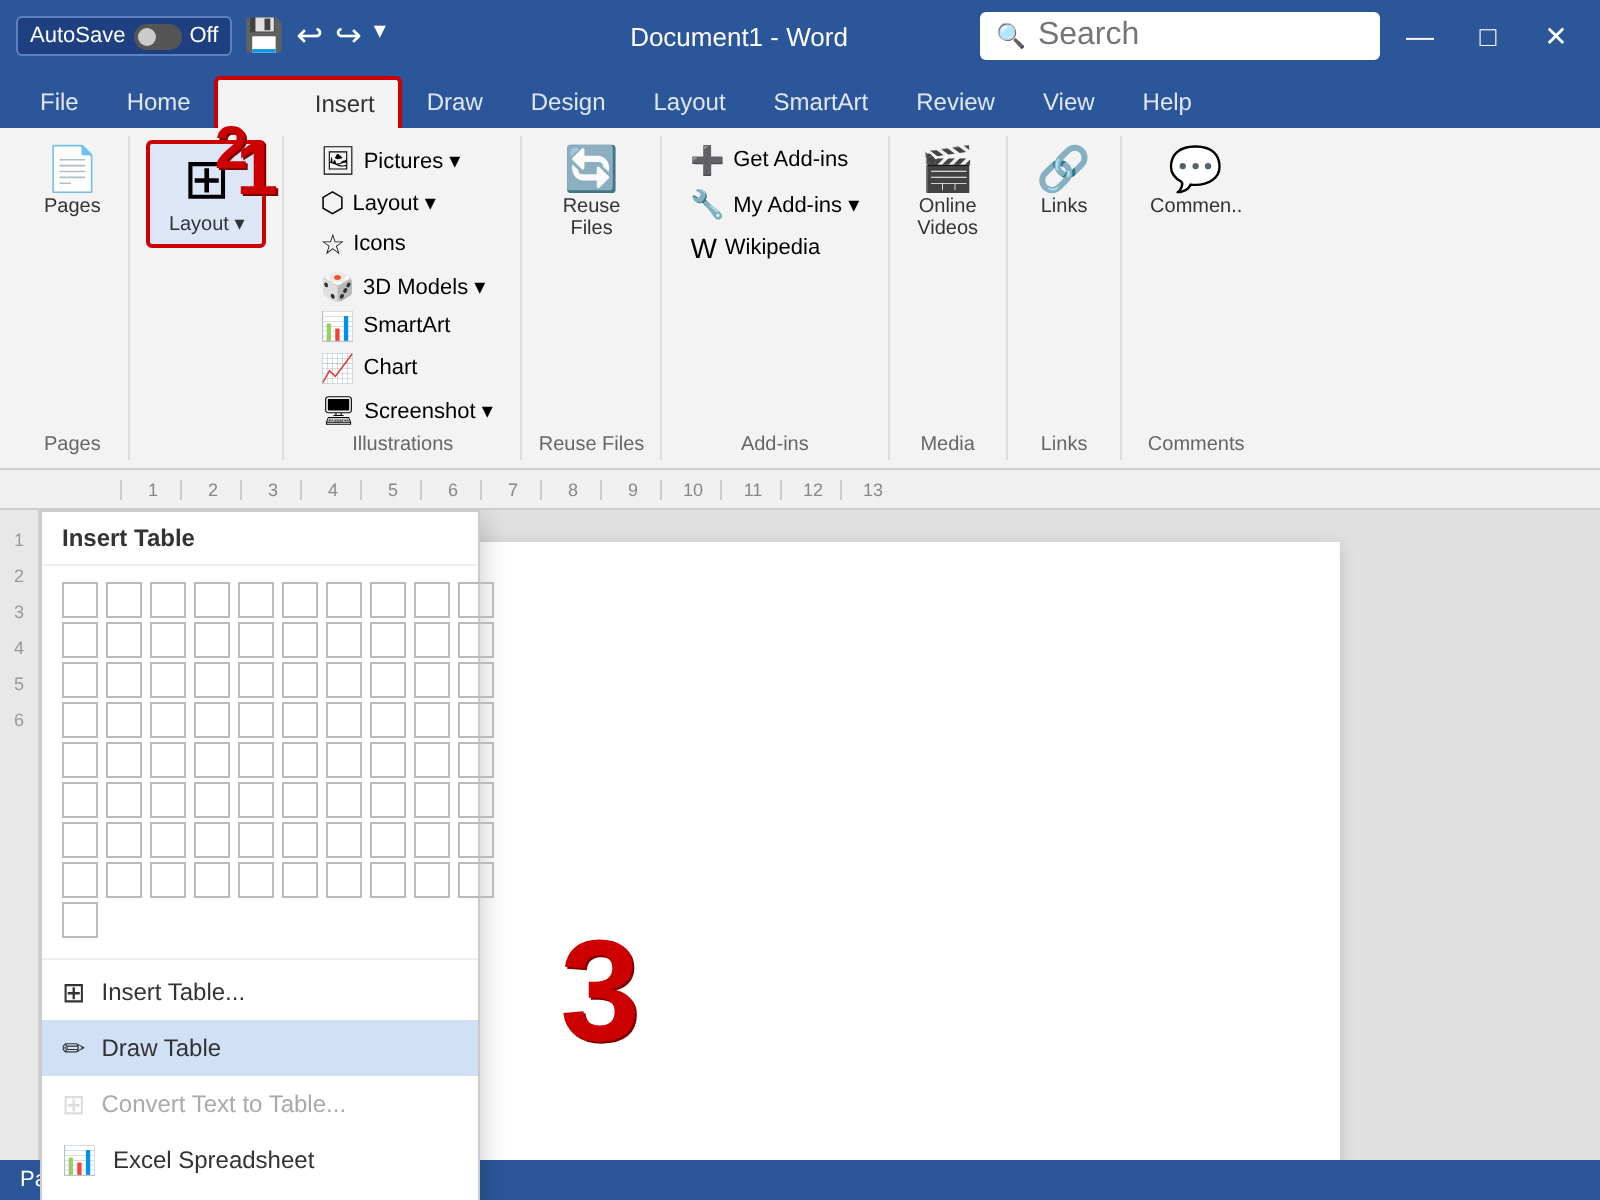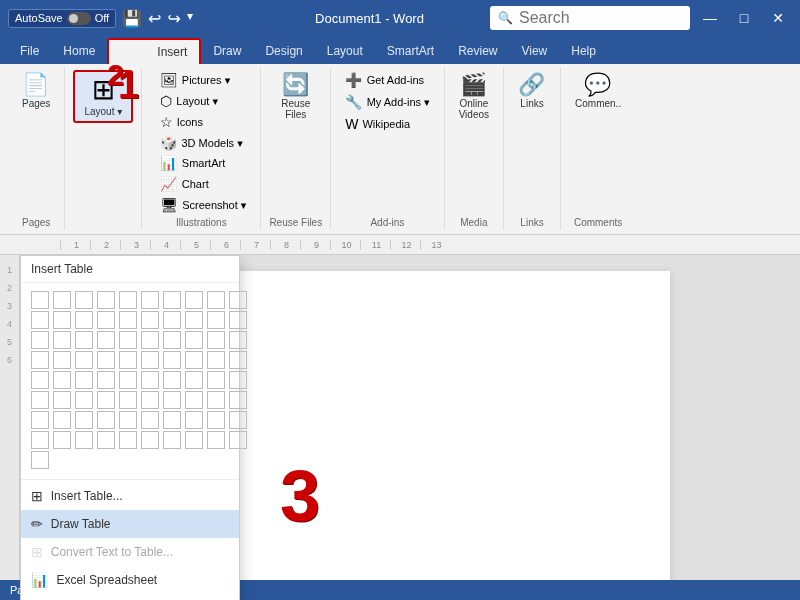--- a/index.html
+++ b/index.html
@@ -248,21 +248,21 @@
       left: 58px;
       background: white;
       border: 1px solid #ccc;
       box-shadow: 2px 4px 12px rgba(0,0,0,0.18);
       width: 220px;
       z-index: 100;
     }
     .insert-table-header {
       padding: 6px 10px;
       font-size: 12px;
-      font-weight: normal;
+      font-weight: bold;
       color: #333;
       border-bottom: 1px solid #eee;
     }
     .table-grid {
       display: grid;
       grid-template-columns: repeat(10, 20px);
       gap: 2px;
       padding: 8px 10px;
     }
     .table-grid-cell {

